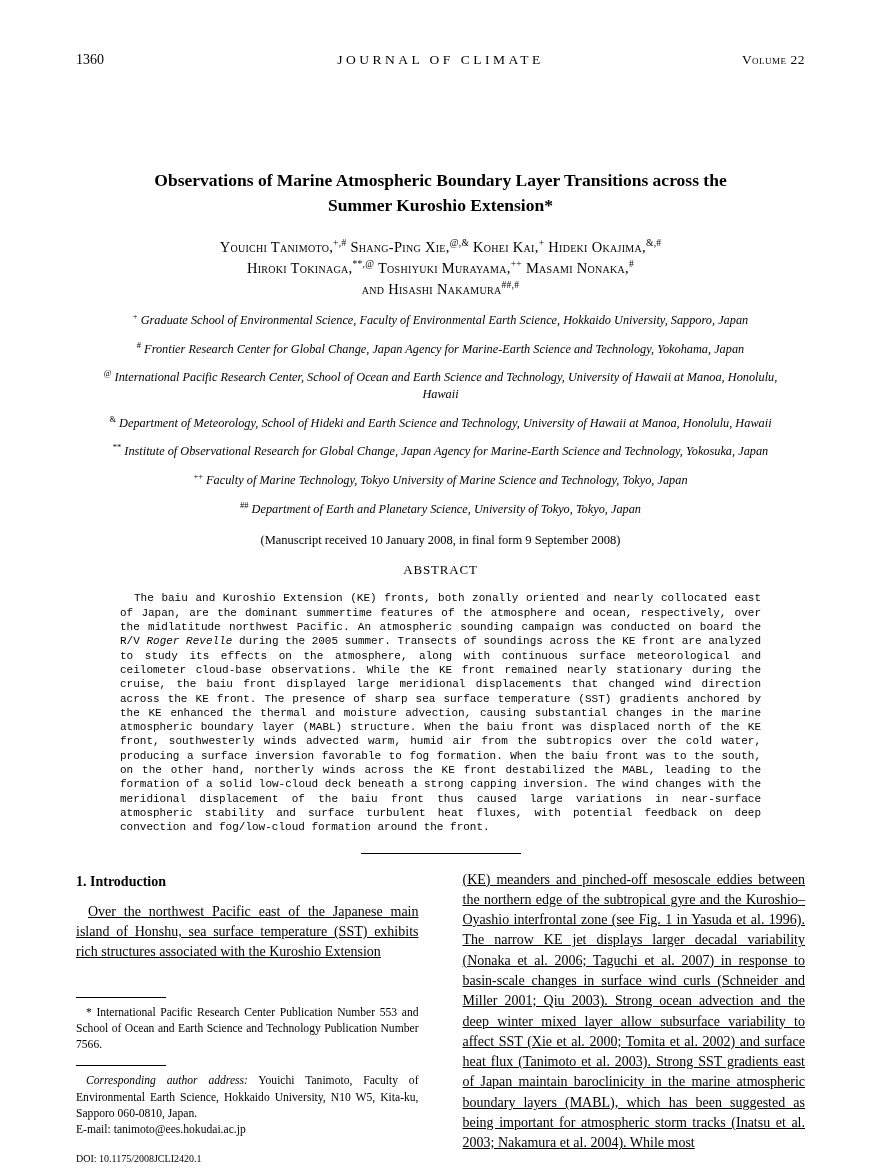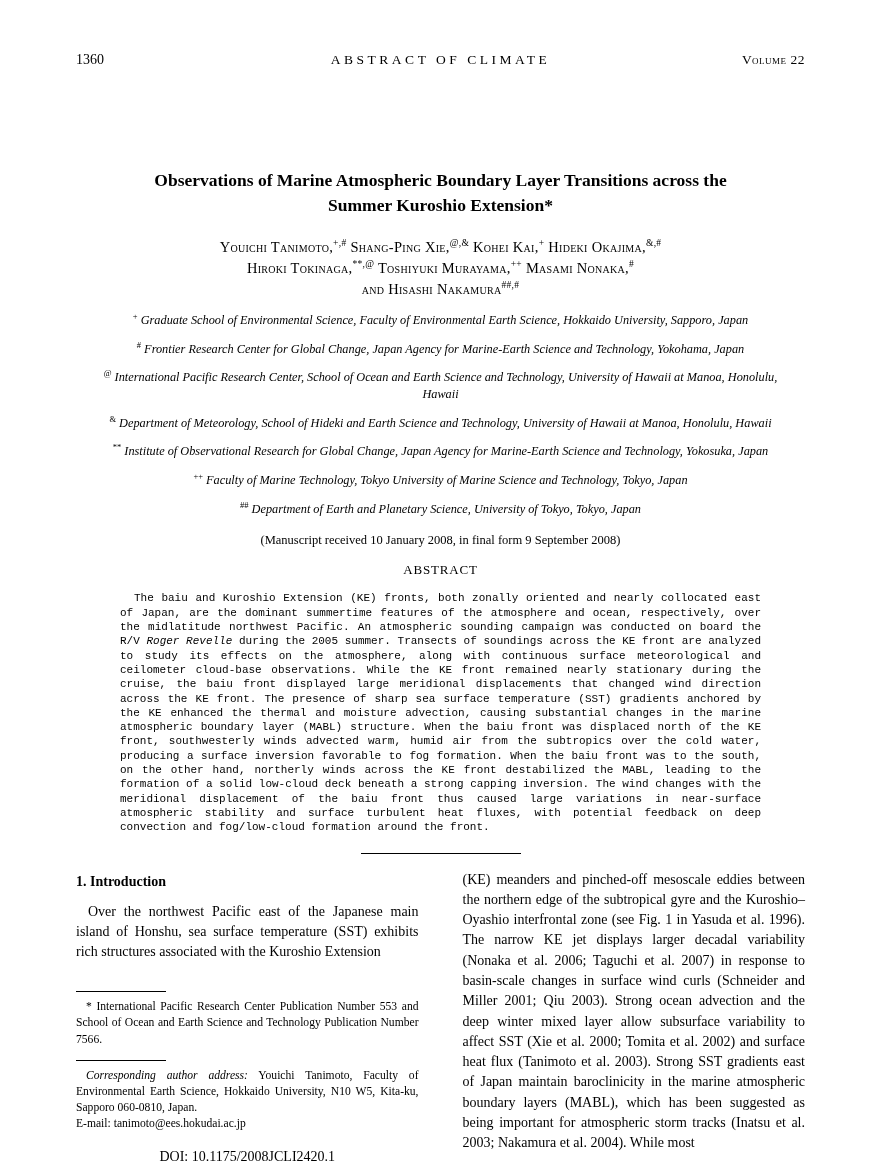--- a/index.html
+++ b/index.html
@@ -30,41 +30,41 @@
   .abstract { margin: 8px 44px 0; text-align: justify; font-size: 11px; line-height: 1.3; text-indent: 14px; font-family: Liberation Mono, monospace; }
   .abstract .it { font-style: italic; }
 
   .divider { width: 160px; border: none; border-top: 1.4px solid #000; margin: 18px auto 16px; }
 
   
   .cols { display: flex; gap: 44px; height: 330px; font-size: 14px; line-height: 1.45; }
   .col { flex: 1; min-width: 0; text-align: justify; }
   .leftcol { display: flex; flex-direction: column; }
   .sec-heading { font-weight: bold; font-size: 14px; margin: 2px 0 10px; text-align: left; }
-  .para { margin: 0; text-indent: 12px; }
+  .para { margin: 0; text-indent: 12px; text-decoration: underline; }
   .para.noindent { text-indent: 0; }
 
   
   .footblock { margin-top: auto; font-size: 11.6px; line-height: 1.4; }
   .footrule { width: 90px; border: none; border-top: 1px solid #000; margin: 0 0 7px; }
   .footnote { margin: 0; text-indent: 10px; }
   .corr-rule { margin-top: 12px; }
   .corr-label { font-style: italic; }
   .email { margin: 0; text-indent: 0; }
-  .doi { margin: 14px 0 8px; font-size: 14px; text-indent: 0; text-align: center; }
+  .doi { margin: 14px 0 8px; font-size: 10px; text-indent: 0; text-align: left; }
   .copyright { margin: 16px 0 0; font-size: 12.3px; text-indent: 0; text-align: left; }
 </style>
 </head>
 <body>
 
 <div class="page">
 
   <div class="runhead">
     <span class="pagenum">1360</span>
-    <span class="journal">ABSTRACT OF CLIMATE</span>
+    <span class="journal">JOURNAL OF CLIMATE</span>
     <span class="volume">Volume 22</span>
   </div>
 
   <h1 class="title">
     <span>Observations of Marine Atmospheric Boundary Layer Transitions across the</span><br>
     <span>Summer Kuroshio Extension*</span>
   </h1>
 
   <div class="authors">
     <div class="author-line">

